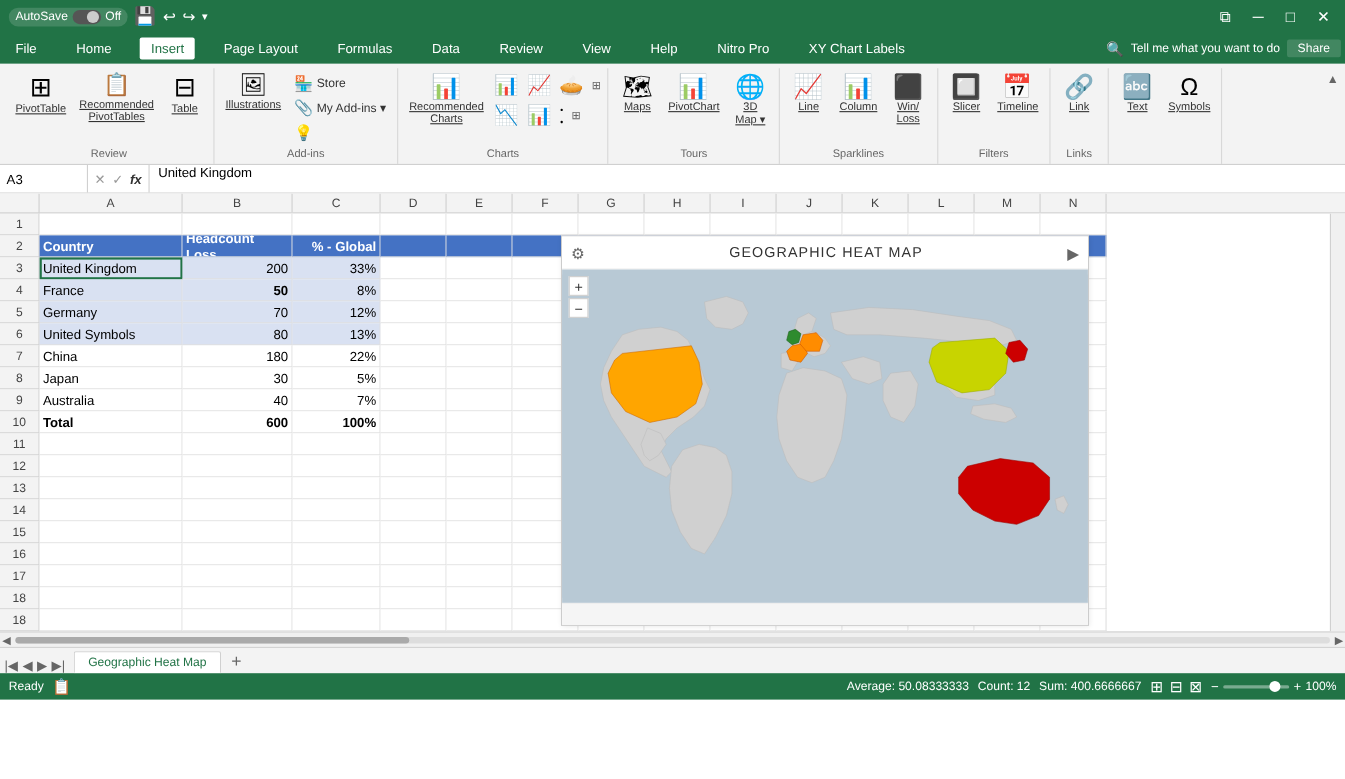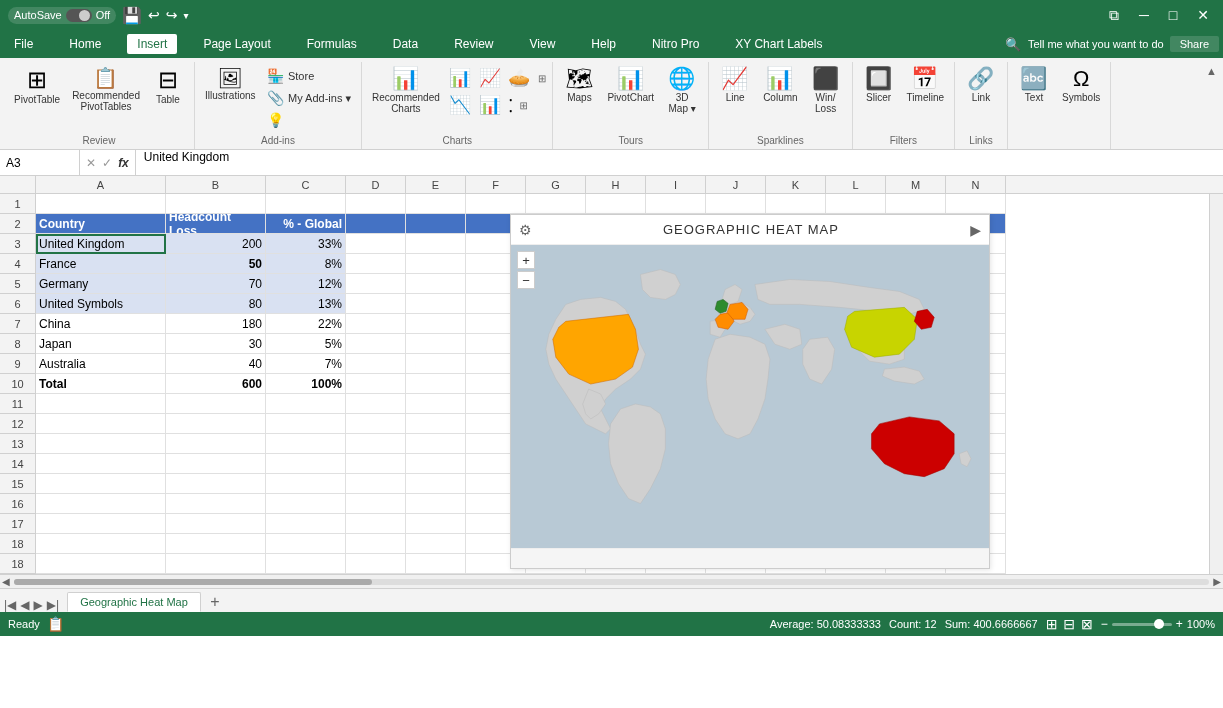--- a/index.html
+++ b/index.html
@@ -66,21 +66,21 @@
     .ribbon-group-label {
       font-size: 10px; color: #666; margin-top: auto;
       padding-bottom: 3px; text-align: center; white-space: nowrap;
     }
     .ribbon-btn {
       display: flex; flex-direction: column; align-items: center;
       cursor: pointer; padding: 2px 4px; border-radius: 2px;
       min-width: 40px; text-align: center;
     }
     .ribbon-btn .icon { font-size: 24px; line-height: 1; }
-    .ribbon-btn .label { font-size: 10px; color: #333; margin-top: 2px; white-space: nowrap; }
+    .ribbon-btn .label { font-size: 10px; color: #333; margin-top: 2px; white-space: nowrap; text-decoration: underline; }
     .ribbon-btn-sm {
       display: flex; align-items: center; gap: 3px;
       cursor: pointer; padding: 2px 4px; border-radius: 2px;
       font-size: 11px; color: #333; white-space: nowrap;
     }
     .ribbon-btn-sm .icon { font-size: 14px; }
     .ribbon-sm-group { display: flex; flex-direction: column; gap: 2px; }
     .chart-mini-btn { font-size: 18px; cursor: pointer; padding: 1px 2px; border-radius: 2px; }
     .ribbon-expand { font-size: 10px; cursor: pointer; color: #666; margin-left: 2px; }
 

